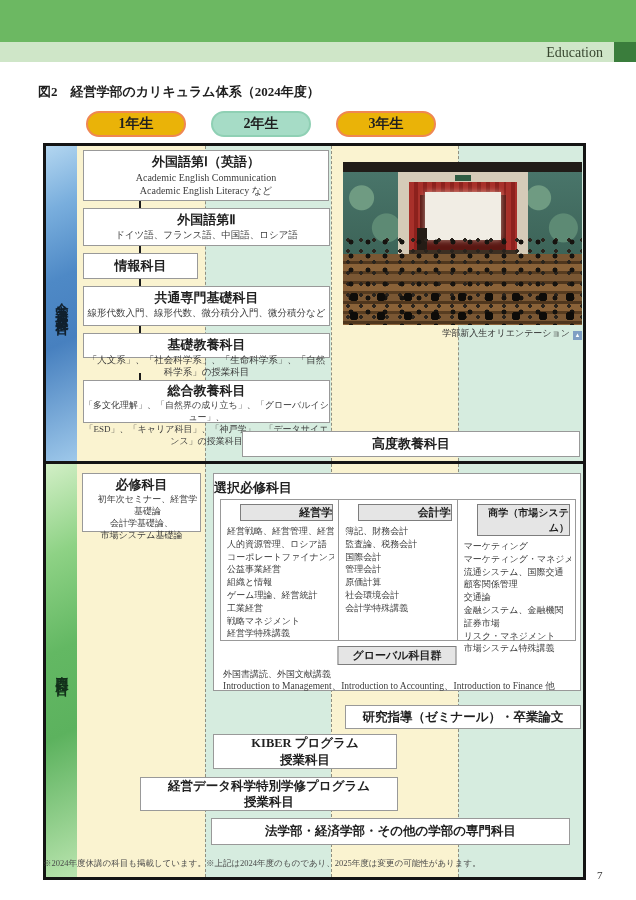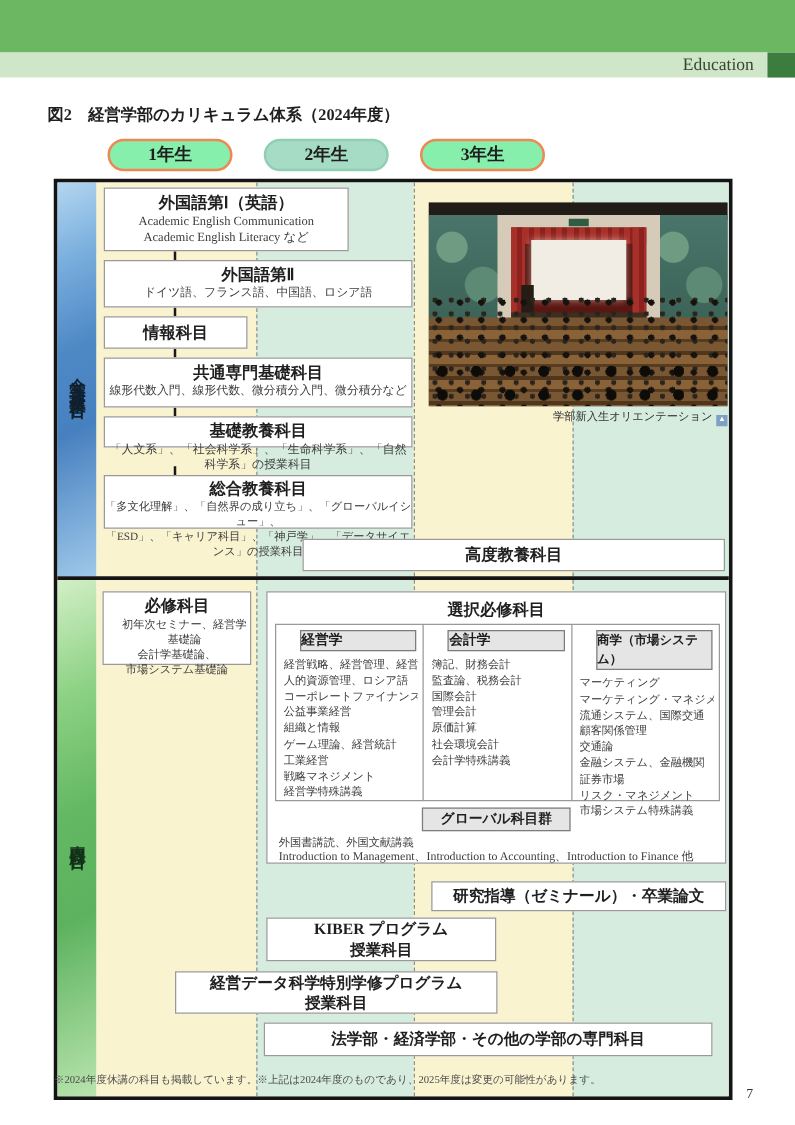--- a/index.html
+++ b/index.html
@@ -8,21 +8,21 @@
   .abs{position:absolute;box-sizing:border-box;}
   
   .topbar{left:0;top:0;width:636px;height:42px;background:#6cb862;}
   .subbar{left:0;top:42px;width:636px;height:20px;background:#cfe6c8;}
   .edu{right:33px;top:43px;height:20px;line-height:19px;font-size:14px;color:#37462f;}
   .cornersq{right:0;top:42px;width:22px;height:20px;background:#3a7d3c;}
   .figtitle{left:38px;top:83px;font-size:13px;font-weight:bold;color:#1f1f1f;}
   
   .pill{top:111px;width:100px;height:26px;border-radius:14px;display:flex;align-items:center;justify-content:center;
         font-size:14px;font-weight:bold;color:#1f1f1f;}
-  .pill.orange{background:#86efac;border:2px solid #ef8753;}
+  .pill.orange{background:#eab308;border:2px solid #ef8753;}
   .pill.green{background:#a6dcc6;border:2px solid #8fd0b4;}
   
   .chart{left:43px;top:143px;width:543px;height:737px;border:3px solid #141414;background:#fff;}
   .secdivider{left:0;top:315px;width:537px;height:3px;background:#141414;}
   .colband{top:0;height:315px;}
   .colband.bottom{top:318px;height:413px;}
   .cy{background:#faf3d0;} .cg{background:#d6ecdf;}
   .dash{width:0;border-left:1px dashed #8f8f80;}
   .sideblue{left:0;top:0;width:31px;height:315px;
      background:linear-gradient(155deg,#b3d6f0 0%,#79aedd 20%,#4e89c6 42%,#4780bf 62%,#9ec8ea 100%);
@@ -59,26 +59,26 @@
      background-image:radial-gradient(circle 2.6px at 8px 6px,#16130f 95%,transparent),
                       radial-gradient(circle 2.1px at 5px 4px,#2a241d 95%,transparent);
      background-size:17px 14px,13px 11px;}
   .ph-crowdfront{left:0;top:126px;width:239px;height:37px;
      background-image:radial-gradient(circle 4.5px at 11px 9px,#0e0c09 95%,transparent);
      background-size:27px 19px;}
   .caption{left:297px;top:181px;width:239px;text-align:right;font-size:9px;color:#333;}
   .capicon{display:inline-block;width:9px;height:9px;background:#7f9fc4;color:#fff;font-size:6px;
      line-height:9px;text-align:center;vertical-align:-1px;margin-left:3px;}
   
-  .elect-title{left:0;top:5px;width:100%;text-align:center;font-weight:bold;font-size:13px;color:#1f1f1f;}
+  .elect-title{left:0;top:5px;width:100%;text-align:left;font-weight:bold;font-size:13px;color:#1f1f1f;}
   .colswrap{left:6px;top:25px;width:356px;height:142px;border:1px solid #999;display:flex;}
   .ecol{flex:1 1 0;min-width:0;}
   .ecol + .ecol{border-left:1px solid #999;}
   .ehead{margin:4px 5px 2px 19px;background:#e5e5e5;border:1px solid #7d7d7d;font-weight:bold;
-     font-size:11px;line-height:15px;text-align:left;color:#1f1f1f;}
+     font-size:11px;line-height:15px;text-align:right;color:#1f1f1f;}
   .eitems{padding:2px 4px 0 6px;text-align:left;}
   .eitems div{font-size:9px;line-height:12.8px;color:#3c3c3c;white-space:nowrap;overflow:hidden;}
   .ghead{left:50%;transform:translateX(-50%);top:172px;background:#e5e5e5;border:1px solid #7d7d7d;
      font-weight:bold;font-size:11px;line-height:15px;padding:1px 14px;color:#1f1f1f;white-space:nowrap;}
   .glines{left:9px;top:194px;width:352px;text-align:left;}
   .glines .l1{font-size:9px;color:#3c3c3c;display:block;line-height:12px;}
   .glines .l2{font-size:9.5px;color:#3c3c3c;display:block;line-height:13px;}
   .progbox{display:flex;flex-direction:column;align-items:center;justify-content:center;}
   .progbox .t{font-size:12.5px;}
   .small-t .t{font-size:10.5px;}
@@ -131,21 +131,21 @@
     <div class="abs sidegreen">
       <span class="vtext">専門科目</span>
     </div>
 
     <div class="abs conn" style="top:55px;height:7px;"></div>
     <div class="abs conn" style="top:100px;height:7px;"></div>
     <div class="abs conn" style="top:133px;height:7px;"></div>
     <div class="abs conn" style="top:180px;height:7px;"></div>
     <div class="abs conn" style="top:227px;height:7px;"></div>
 
-    <div class="abs bx" style="left:37px;top:4px;width:196px;height:51px;padding-top:3px;">
+    <div class="abs bx" style="left:37px;top:4px;width:246px;height:51px;padding-top:3px;">
       <span class="t">外国語第Ⅰ（英語）</span>
       <span class="b en">Academic English Communication</span>
       <span class="b en">Academic English Literacy など</span>
     </div>
     <div class="abs bx" style="left:37px;top:107px;width:115px;height:26px;padding-top:4px;">
       <span class="t">情報科目</span>
     </div>
     <div class="abs bx" style="left:37px;top:62px;width:247px;height:38px;padding-top:3px;">
       <span class="t">外国語第Ⅱ</span>
       <span class="b">ドイツ語、フランス語、中国語、ロシア語</span>

